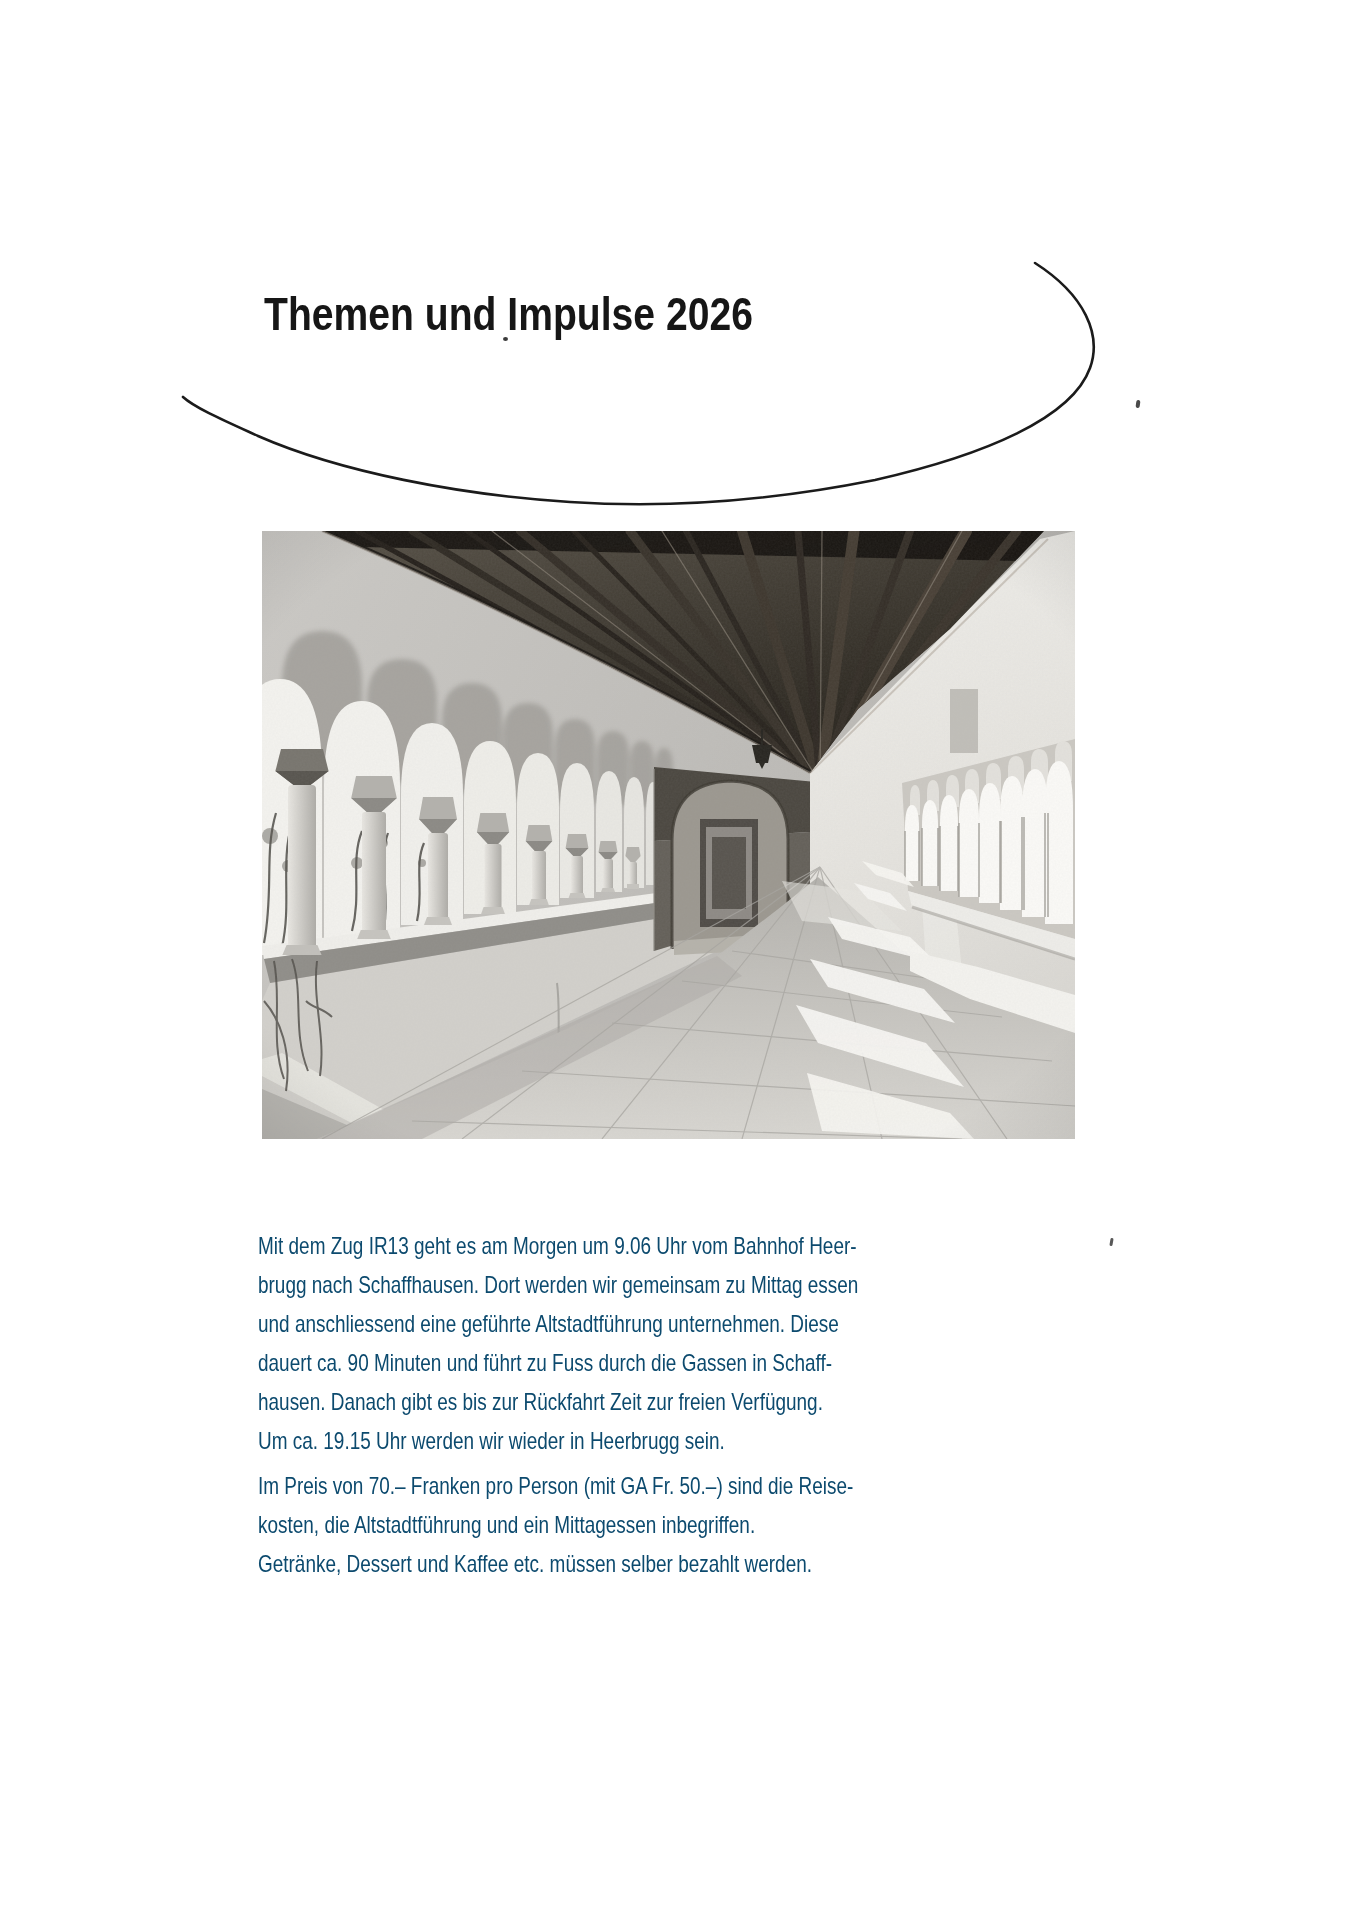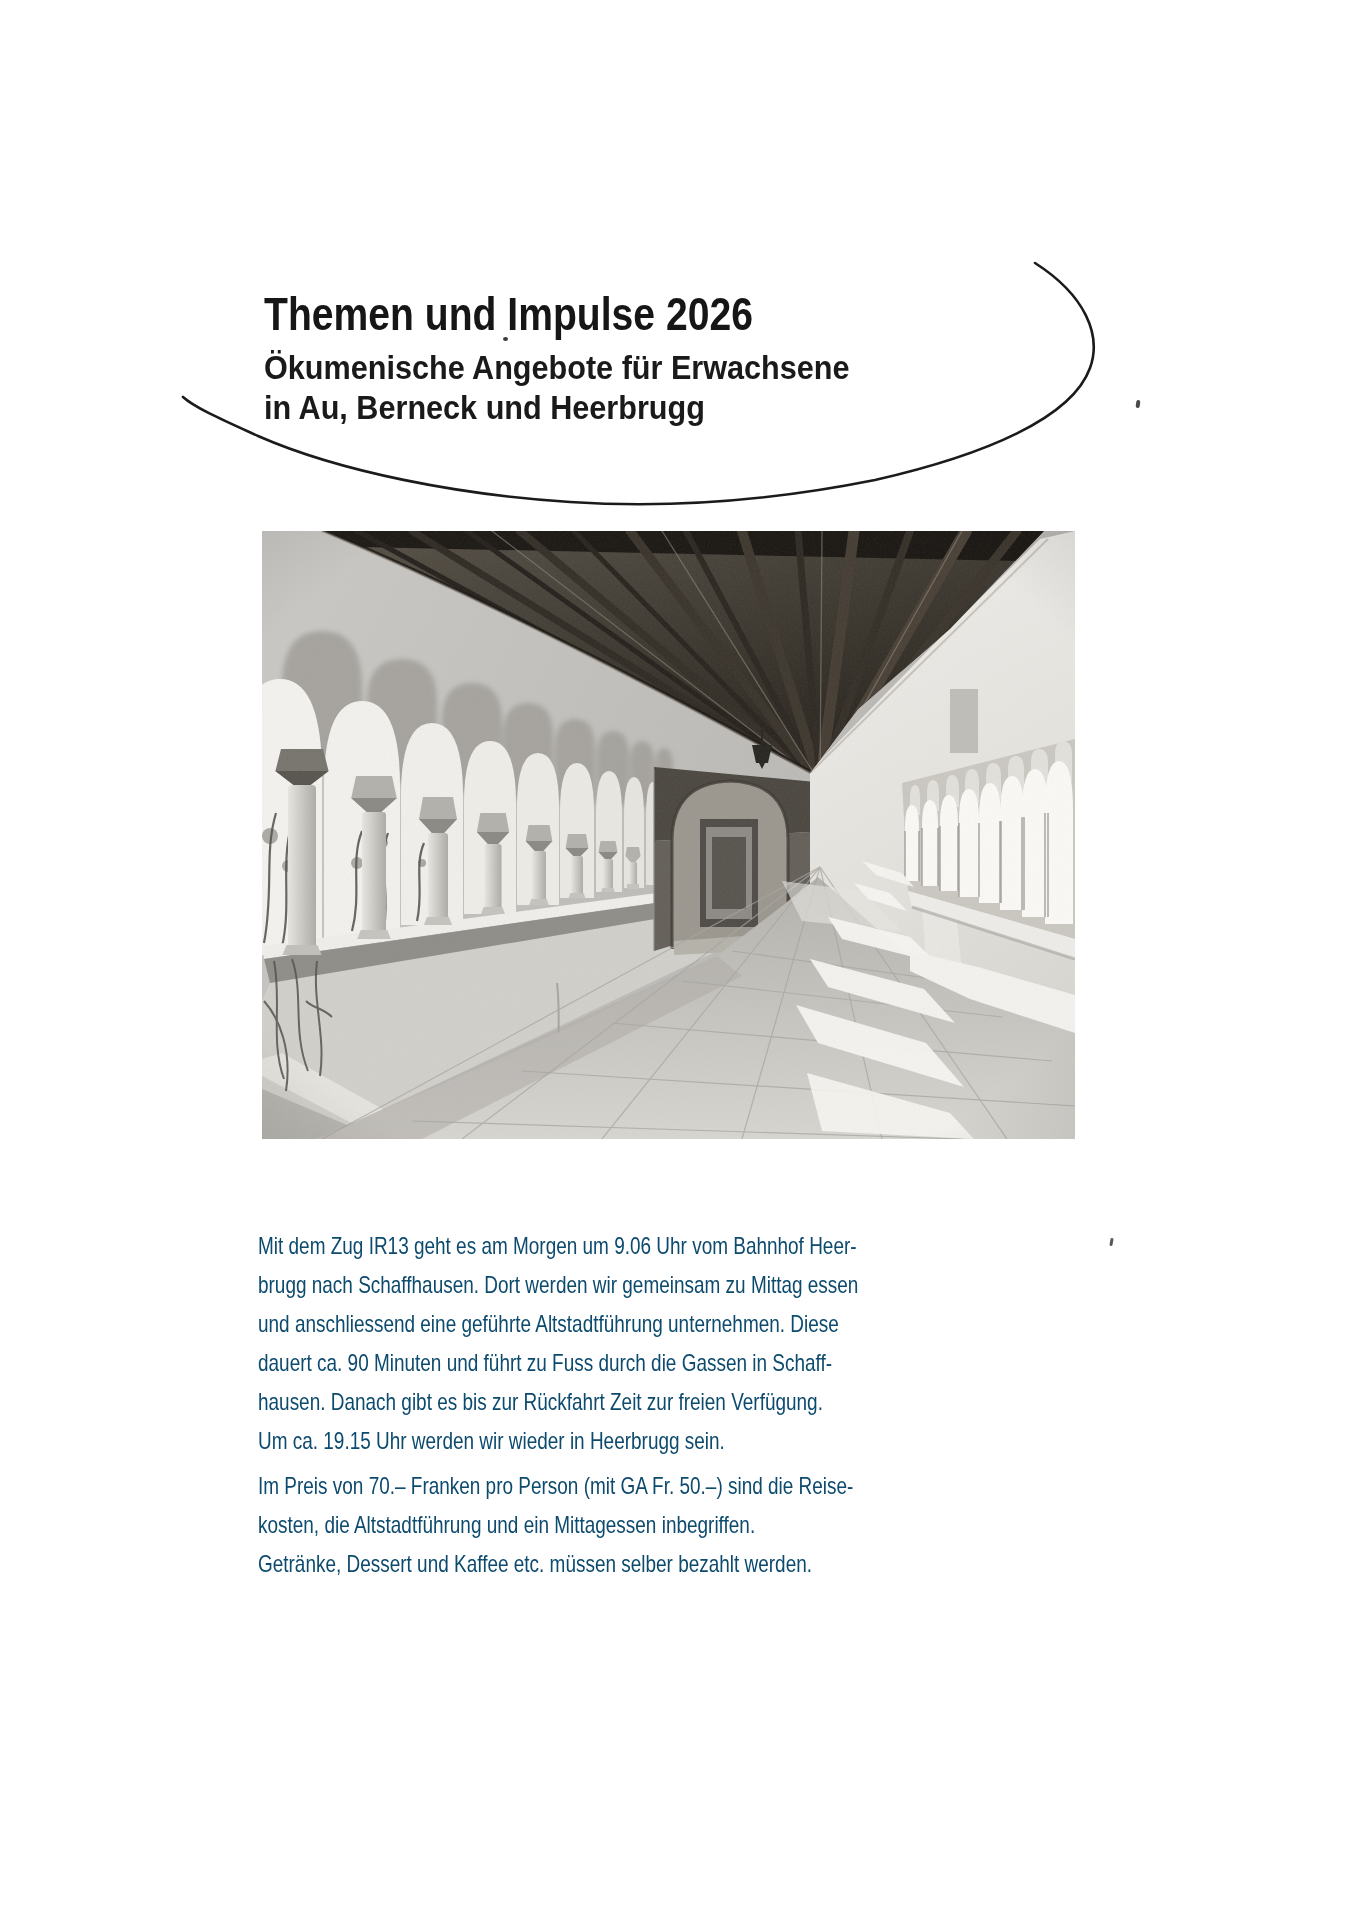--- a/index.html
+++ b/index.html
@@ -44,24 +44,20 @@
 <body>
 
 <div class="page">
 
   <svg class="arc-svg" viewBox="0 0 1020 290" aria-hidden="true">
     <path d="M895,23 C945,55 962,95 950,128 C932,178 845,215 735,240 C625,262 520,268 430,262 C320,255 200,232 118,196 C85,181 55,168 43,157" fill="none" stroke="#1b1b1b" stroke-width="2.6" stroke-linecap="round"></path>
   </svg>
 
   <h1 class="title">Themen und Impulse 2026</h1>
 
-  <div class="subtitle">
-    <div class="sub-line">Ökumenische Angebote für Erwachsene</div>
-    <div class="sub-line">in Au, Berneck und Heerbrugg</div>
-  </div>
 
   <span class="speck s1"></span>
   <span class="speck s2"></span>
   <span class="speck s3"></span>
 
   <figure class="photo">
     <svg viewBox="0 0 813 608" preserveAspectRatio="none">
       <defs>
         <linearGradient id="wallG" x1="0" y1="0" x2="1" y2="0.35">
           <stop offset="0" stop-color="#cbc9c5"></stop>

